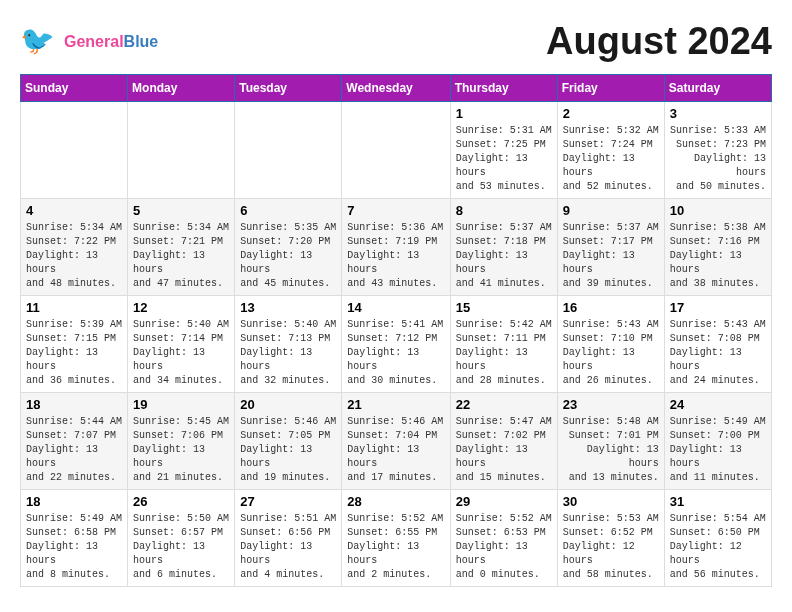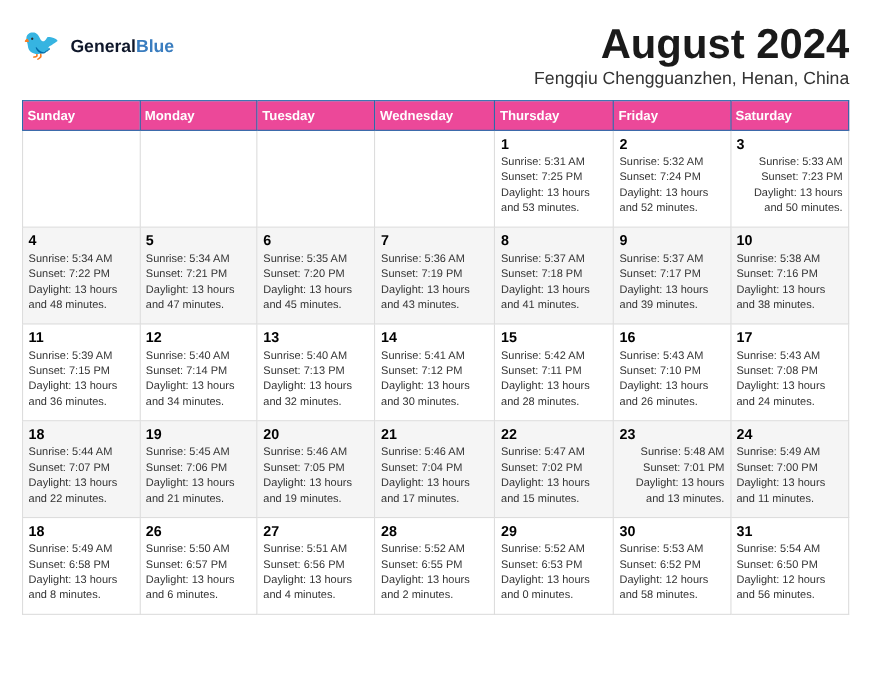--- a/index.html
+++ b/index.html
@@ -37,21 +37,21 @@
     .location {
       font-size: 16px;
       color: #333;
     }
     table {
       width: 100%;
       border-collapse: collapse;
       font-size: 11px;
     }
     thead tr {
-      background-color: #ec4899;
+      background-color: #a21caf;
       color: white;
     }
     thead th {
       padding: 6px 4px;
       text-align: left;
       font-size: 12px;
       font-weight: bold;
       border: 1px solid #2a6aaa;
     }
     tbody tr {
@@ -71,46 +71,46 @@
     .day-number {
       font-weight: bold;
       font-size: 13px;
       margin-bottom: 3px;
       display: block;
     }
     .day-info {
       font-size: 10px;
       line-height: 1.4;
       color: #333;
+      font-family: Liberation Mono, monospace;
     }
     .empty-cell {
       background: #fff;
     }
   </style>
 </head>
 <body>
 
 <div class="header">
   <div class="logo">
     <div class="logo-wrapper">
       <div>
         <svg width="40" height="40" viewBox="0 0 40 40">
           <text x="0" y="30" font-size="28" fill="#3a7dbf">🐦</text>
         </svg>
       </div>
       <div>
         <div style="font-size:16px; font-weight:bold; color:#1a1a1a;">
-          <span style="color:#0f172a;">General</span><span style="color:#3a7dbf;">Blue</span>
+          <span style="color:#ec4899;">General</span><span style="color:#3a7dbf;">Blue</span>
         </div>
       </div>
     </div>
   </div>
   <div class="title-section">
     <div class="month-year">August 2024</div>
-    <div class="location">Fengqiu Chengguanzhen, Henan, China</div>
   </div>
 </div>
 
 <table>
   <thead>
     <tr>
     <th>Sunday</th>
         <th>Monday</th>
         <th>Tuesday</th>
         <th>Wednesday</th>

